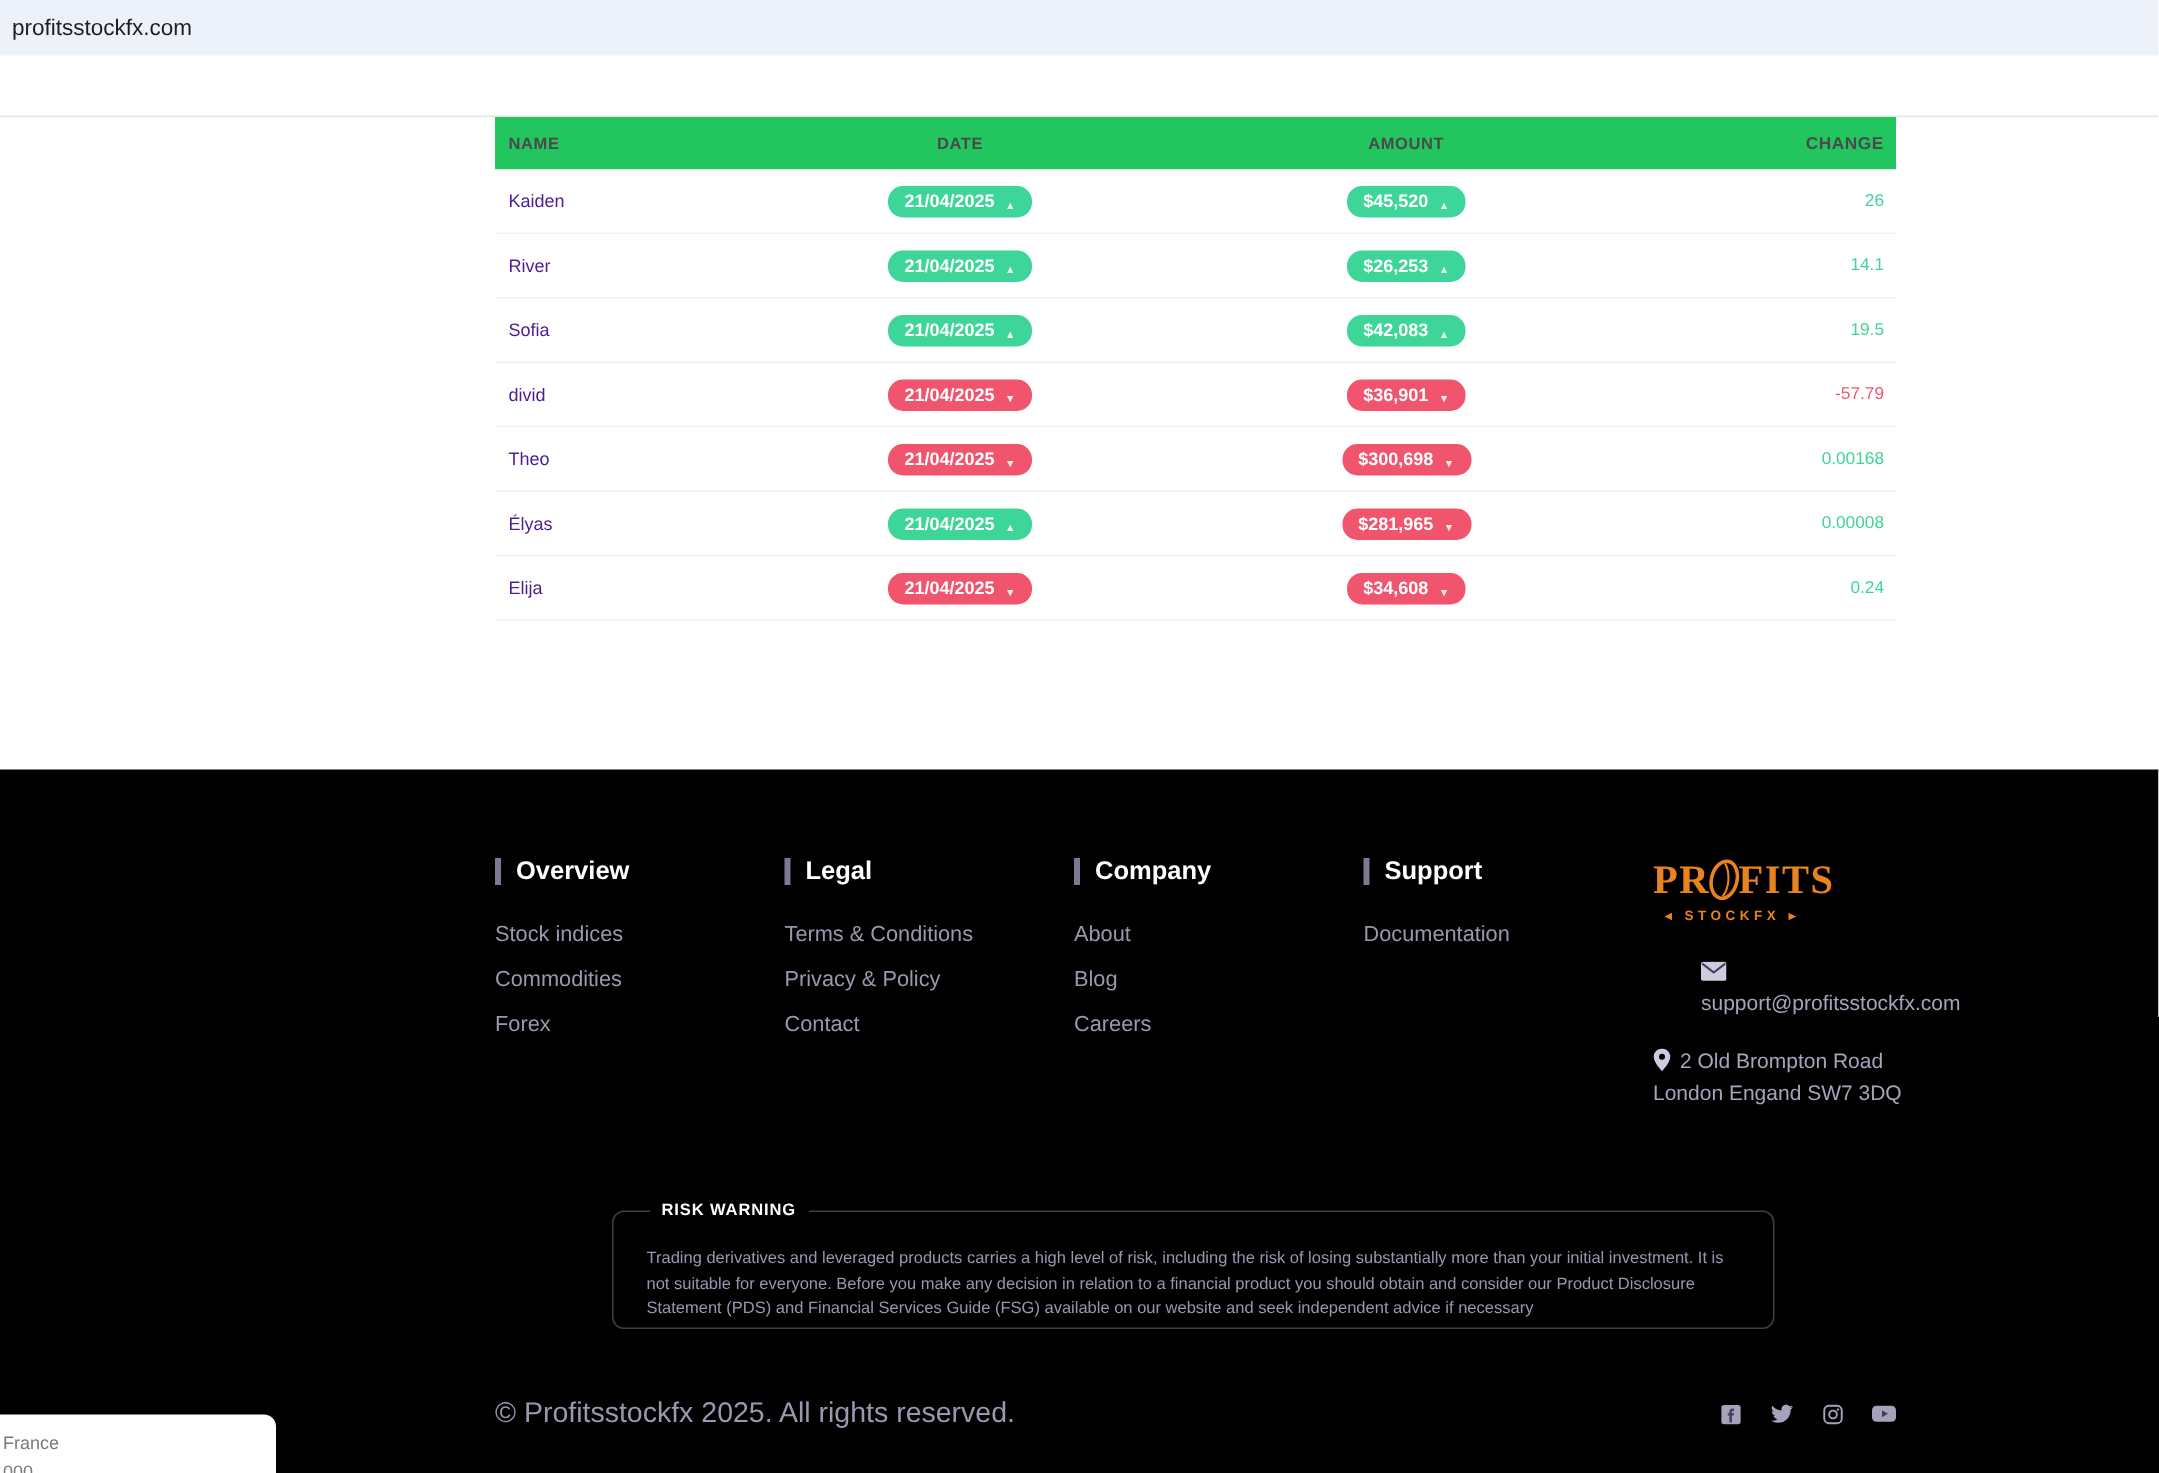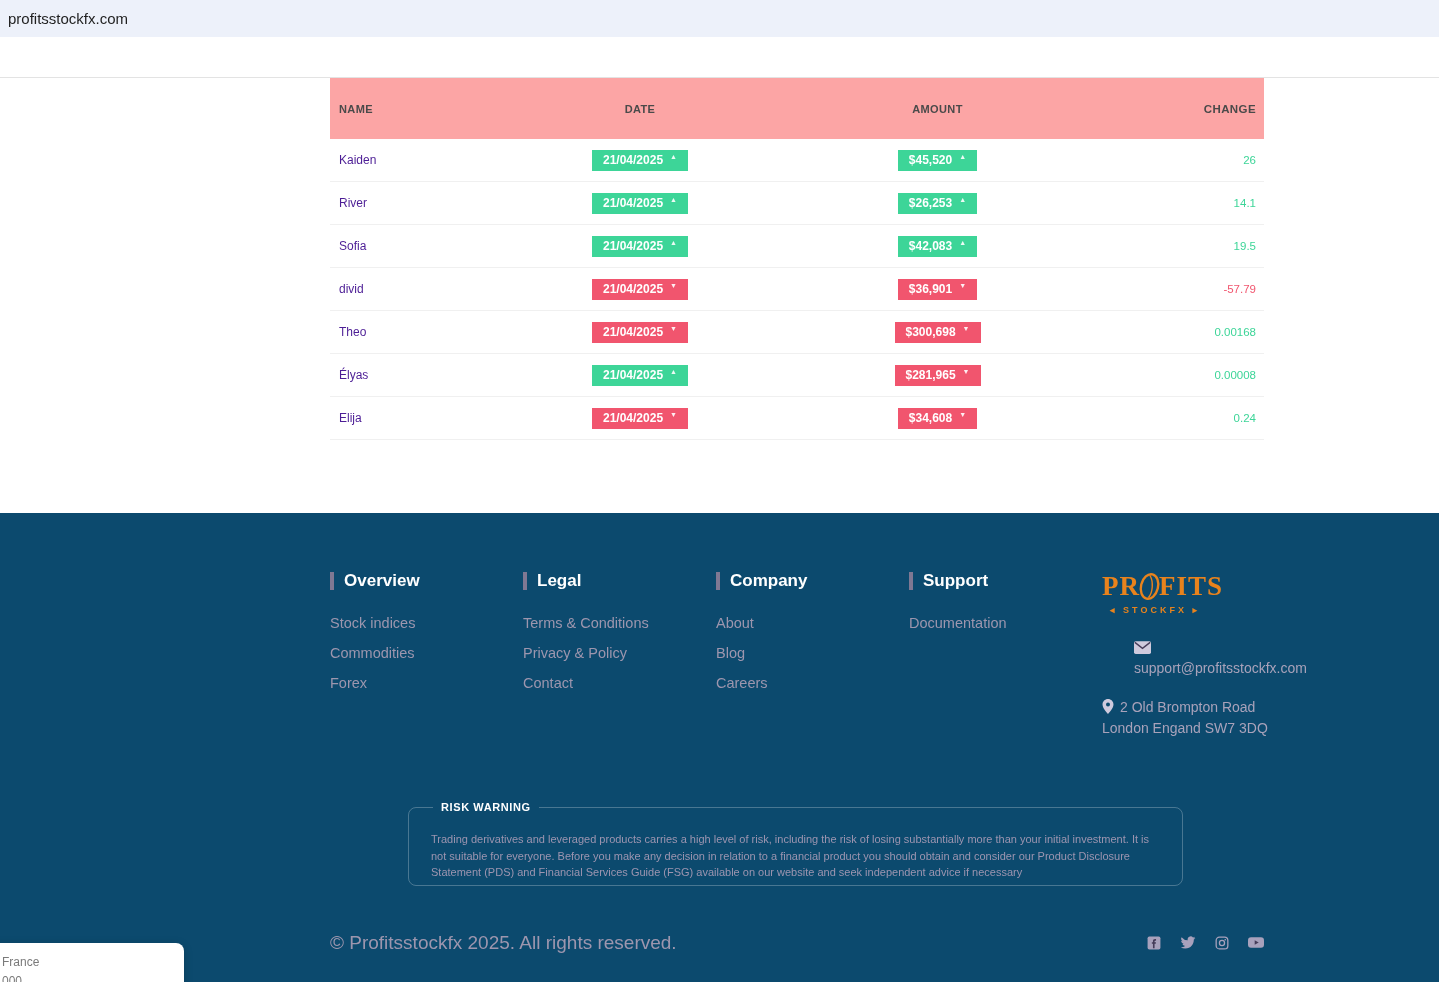--- a/index.html
+++ b/index.html
@@ -6,40 +6,40 @@
   html,body { width:1439px; height:982px; overflow:hidden; background:#fff;
     font-family:"Liberation Sans", sans-serif; position:relative; }
 
   
   .address-bar { height:37px; background:#edf1fa; display:flex; align-items:center;
     padding-left:8px; font-size:15px; color:#1f1f1f; }
 
   
   .main { margin-top:40px; border-top:1px solid #e3e3e3; }
   .table { margin-left:330px; width:934px; }
-  .thead { display:flex; align-items:center; height:61px; background:#fca5a5;
+  .thead { display:flex; align-items:center; height:35px; background:#22c55e;
     font-size:11px; font-weight:bold; color:#4a4a4a; letter-spacing:.4px; }
   .trow { display:flex; align-items:center; height:43px; border-bottom:1px solid #f0f0f0; background:#fff; }
   .cell { flex:none; }
   .col-name { width:160px; padding-left:9px; text-align:left; }
   .col-date { width:300px; text-align:center; }
   .col-amount { width:295px; text-align:center; }
   .col-change { width:179px; text-align:right; padding-right:8px; }
   .trow .col-name { font-size:12px; color:#4c1d95; }
-  .pill { display:inline-flex; align-items:flex-start; gap:7px; color:#fff; font-size:12px;
-    font-weight:bold; padding:3px 11px 4px; border-radius:0; cursor:pointer; border:none; }
+  .pill { display:inline-flex; align-items:flex-end; gap:7px; color:#fff; font-size:12px;
+    font-weight:bold; padding:3px 11px 4px; border-radius:10px; cursor:pointer; border:none; }
   .pill .arr { font-size:7px; line-height:1; color:rgba(255,255,255,.9); }
   .pill.green { background:#3dd598; }
   .pill.red   { background:#f1556e; }
   .col-change { font-size:11.5px; }
   .col-change.pos { color:#3dd598; }
   .col-change.neg { color:#f1556e; }
 
   
-  footer { position:absolute; left:0; right:0; top:513px; bottom:0; background:#0c4a6e; }
+  footer { position:absolute; left:0; right:0; top:513px; bottom:0; background:#000000; }
   .finner { padding:58px 0 0 330px; width:1264px; }
   .fcols { display:flex; }
   .fcol { flex:0 0 193px; }
   .fhead { display:flex; align-items:center; gap:10px; font-size:17px; font-weight:bold;
     color:#fff; margin-bottom:24px; }
   .bar { width:4px; height:18px; background:#7f7893; display:inline-block; }
   .flink { display:block; color:#9d96ae; font-size:14.5px; margin-bottom:14px;
     text-decoration:none; cursor:pointer; }
 
   .brand { flex:1; }

